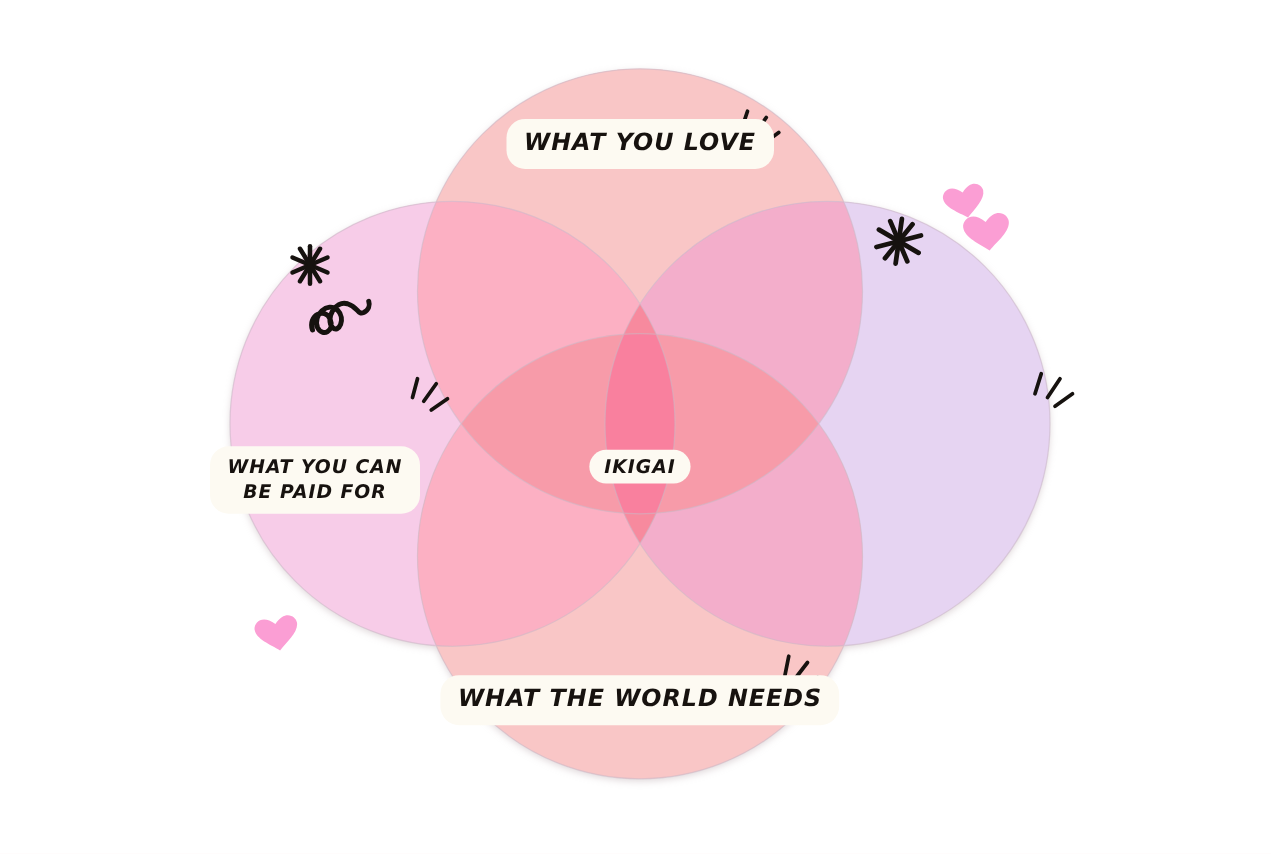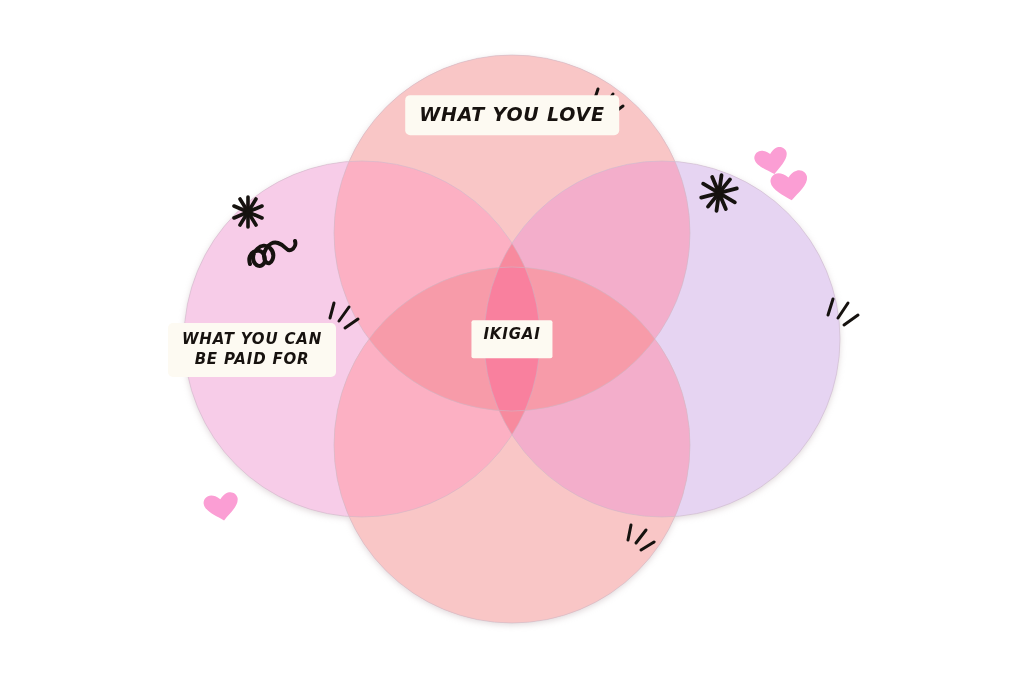--- a/index.html
+++ b/index.html
@@ -26,43 +26,43 @@
     position: absolute;
     left: 0; top: 0;
     width: 1024px;
     height: 683px;
     display: block;
   }
   
   .chip {
     position: absolute;
     background: #fdfaf2;
-    border-radius: 5px;
+    border-radius: 15px;
     padding: 7px 14px 8px 14px;
     box-sizing: border-box;
     text-align: center;
     color: #17120f;
     font-family: "DejaVu Sans", sans-serif;
     font-weight: 700;
     font-style: italic;
     letter-spacing: 0.8px;
     line-height: 1.30;
     white-space: pre-line;
     transform: translate(-50%, -50%);
     text-transform: uppercase;
     -webkit-font-smoothing: antialiased;
   }
   .chip-lg { font-size: 19px; }
-  .chip-sm { font-size: 15px; }
+  .chip-sm { font-size: 15px; margin-top: 34px; }
 
   #chip-love   { left: 512px; top: 115px; }
   #chip-good   { left: 762px; top: 350px; }
   #chip-world  { left: 512px; top: 560px; }
   #chip-paid   { left: 252px; top: 350px; }
-  #chip-ikigai { left: 512px; top: 339px; border-radius: 2px; padding: 5px 12px 13px 12px; }
+  #chip-ikigai { left: 512px; top: 339px; border-radius: 14px; padding: 5px 12px 2px 12px; }
 </style>
 </head>
 <body>
 
 <div id="stage">
 
   <svg id="venn-svg" viewBox="0 0 1024 683">
     <defs>
 
       <clipPath id="clip-top">
@@ -187,19 +187,20 @@
     <g stroke="#16120f" stroke-width="3" stroke-linecap="round">
       <line x1="628" y1="540" x2="631" y2="525"></line>
       <line x1="636" y1="543" x2="646" y2="530"></line>
       <line x1="641" y1="550" x2="654" y2="542"></line>
     </g>
   </svg>
 
   <div class="chip chip-lg" id="chip-love">What You Love</div>
 
 
+  <div class="chip chip-lg" id="chip-world">What The World Needs</div>
 
   <div class="chip chip-sm" id="chip-paid">What You Can
 Be Paid For</div>
 
   <div class="chip chip-sm" id="chip-ikigai">Ikigai</div>
 
 </div>
 
 </body></html>

